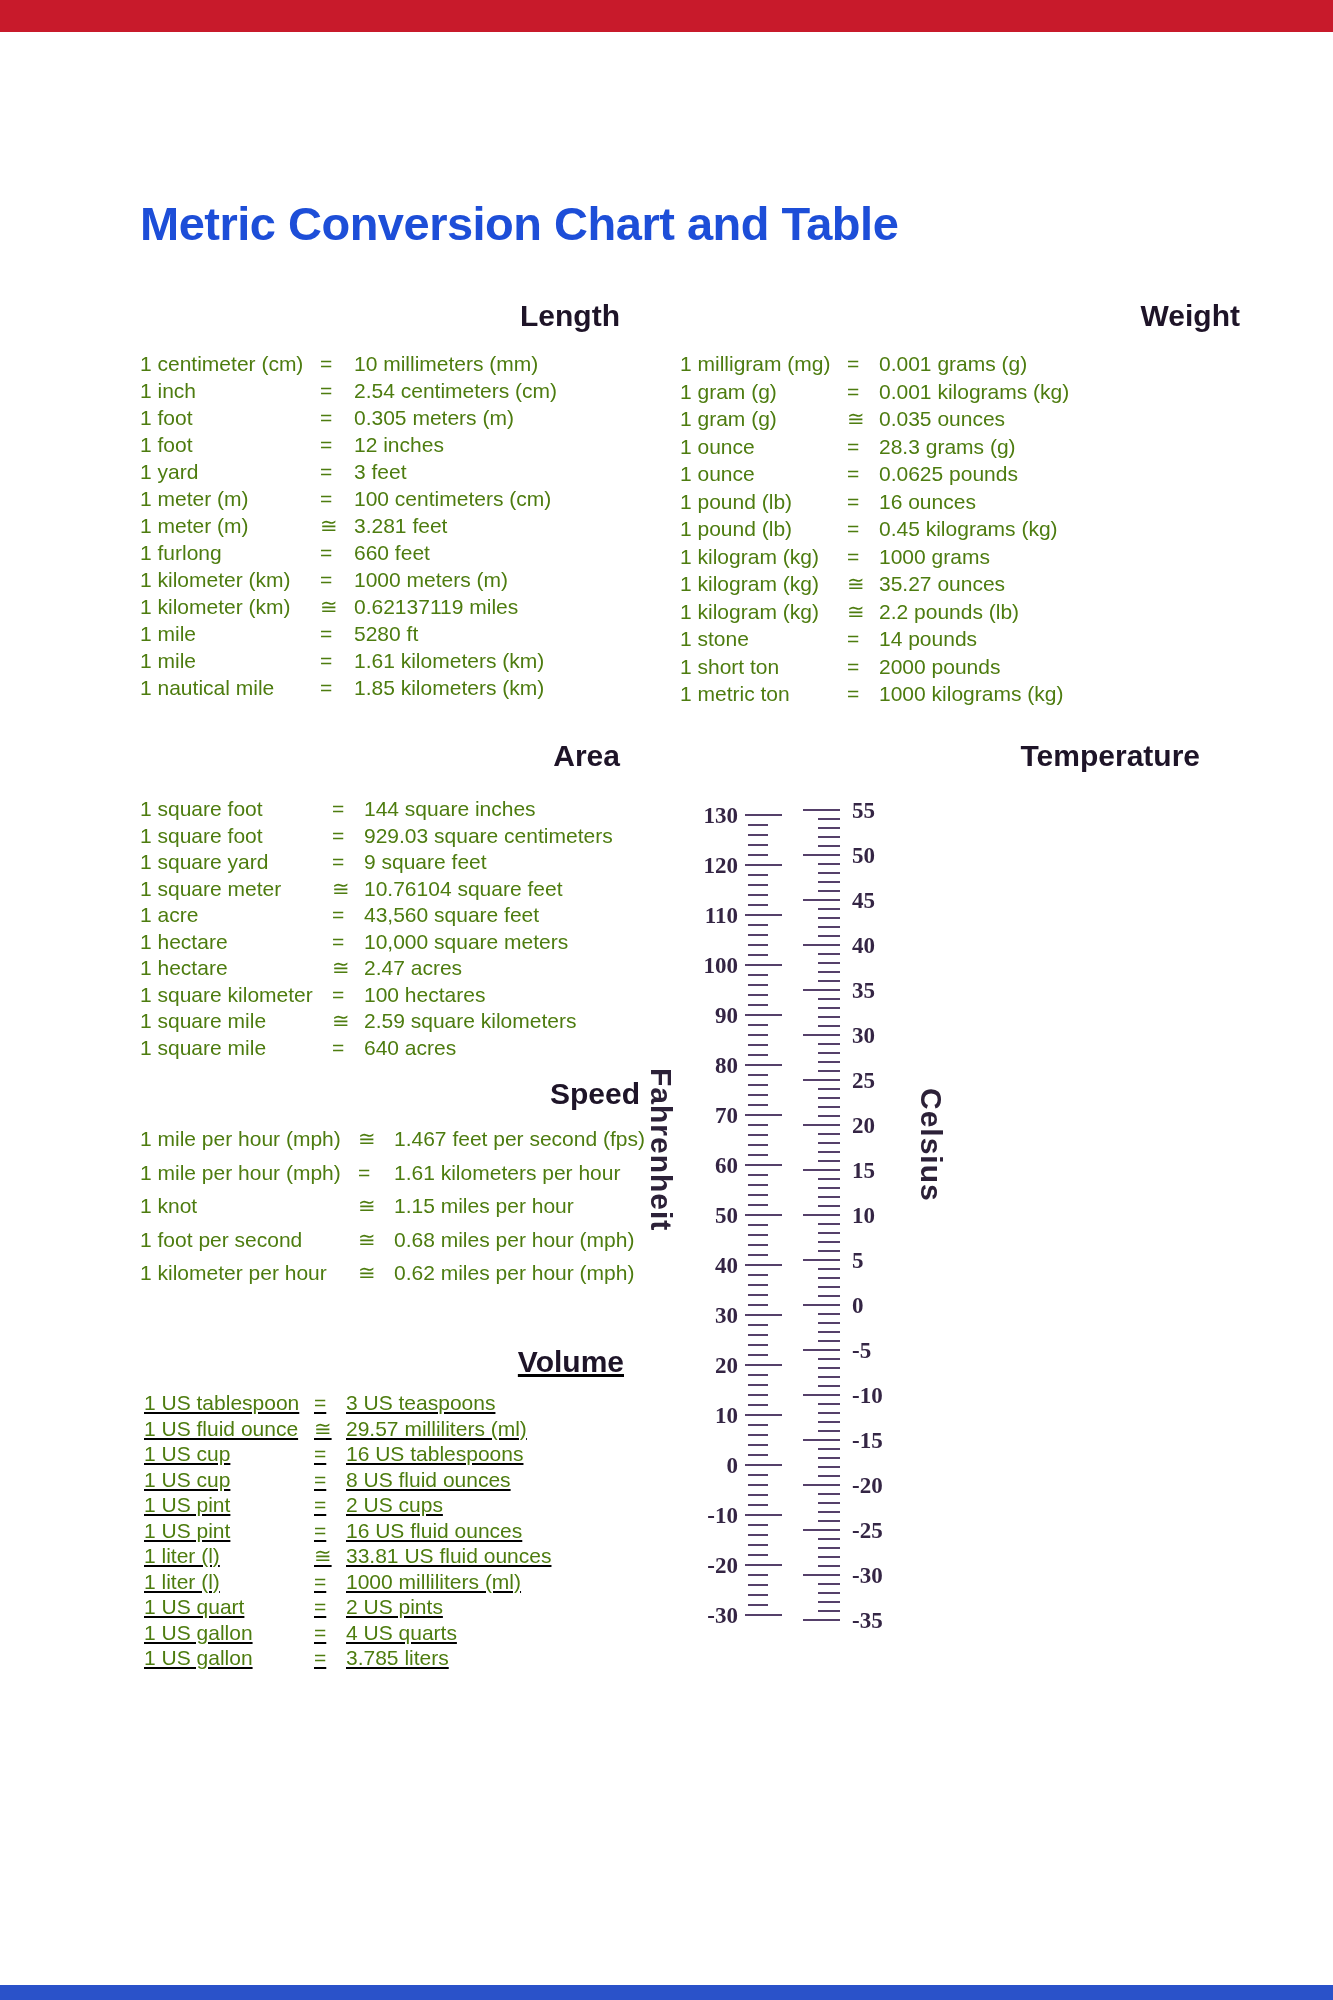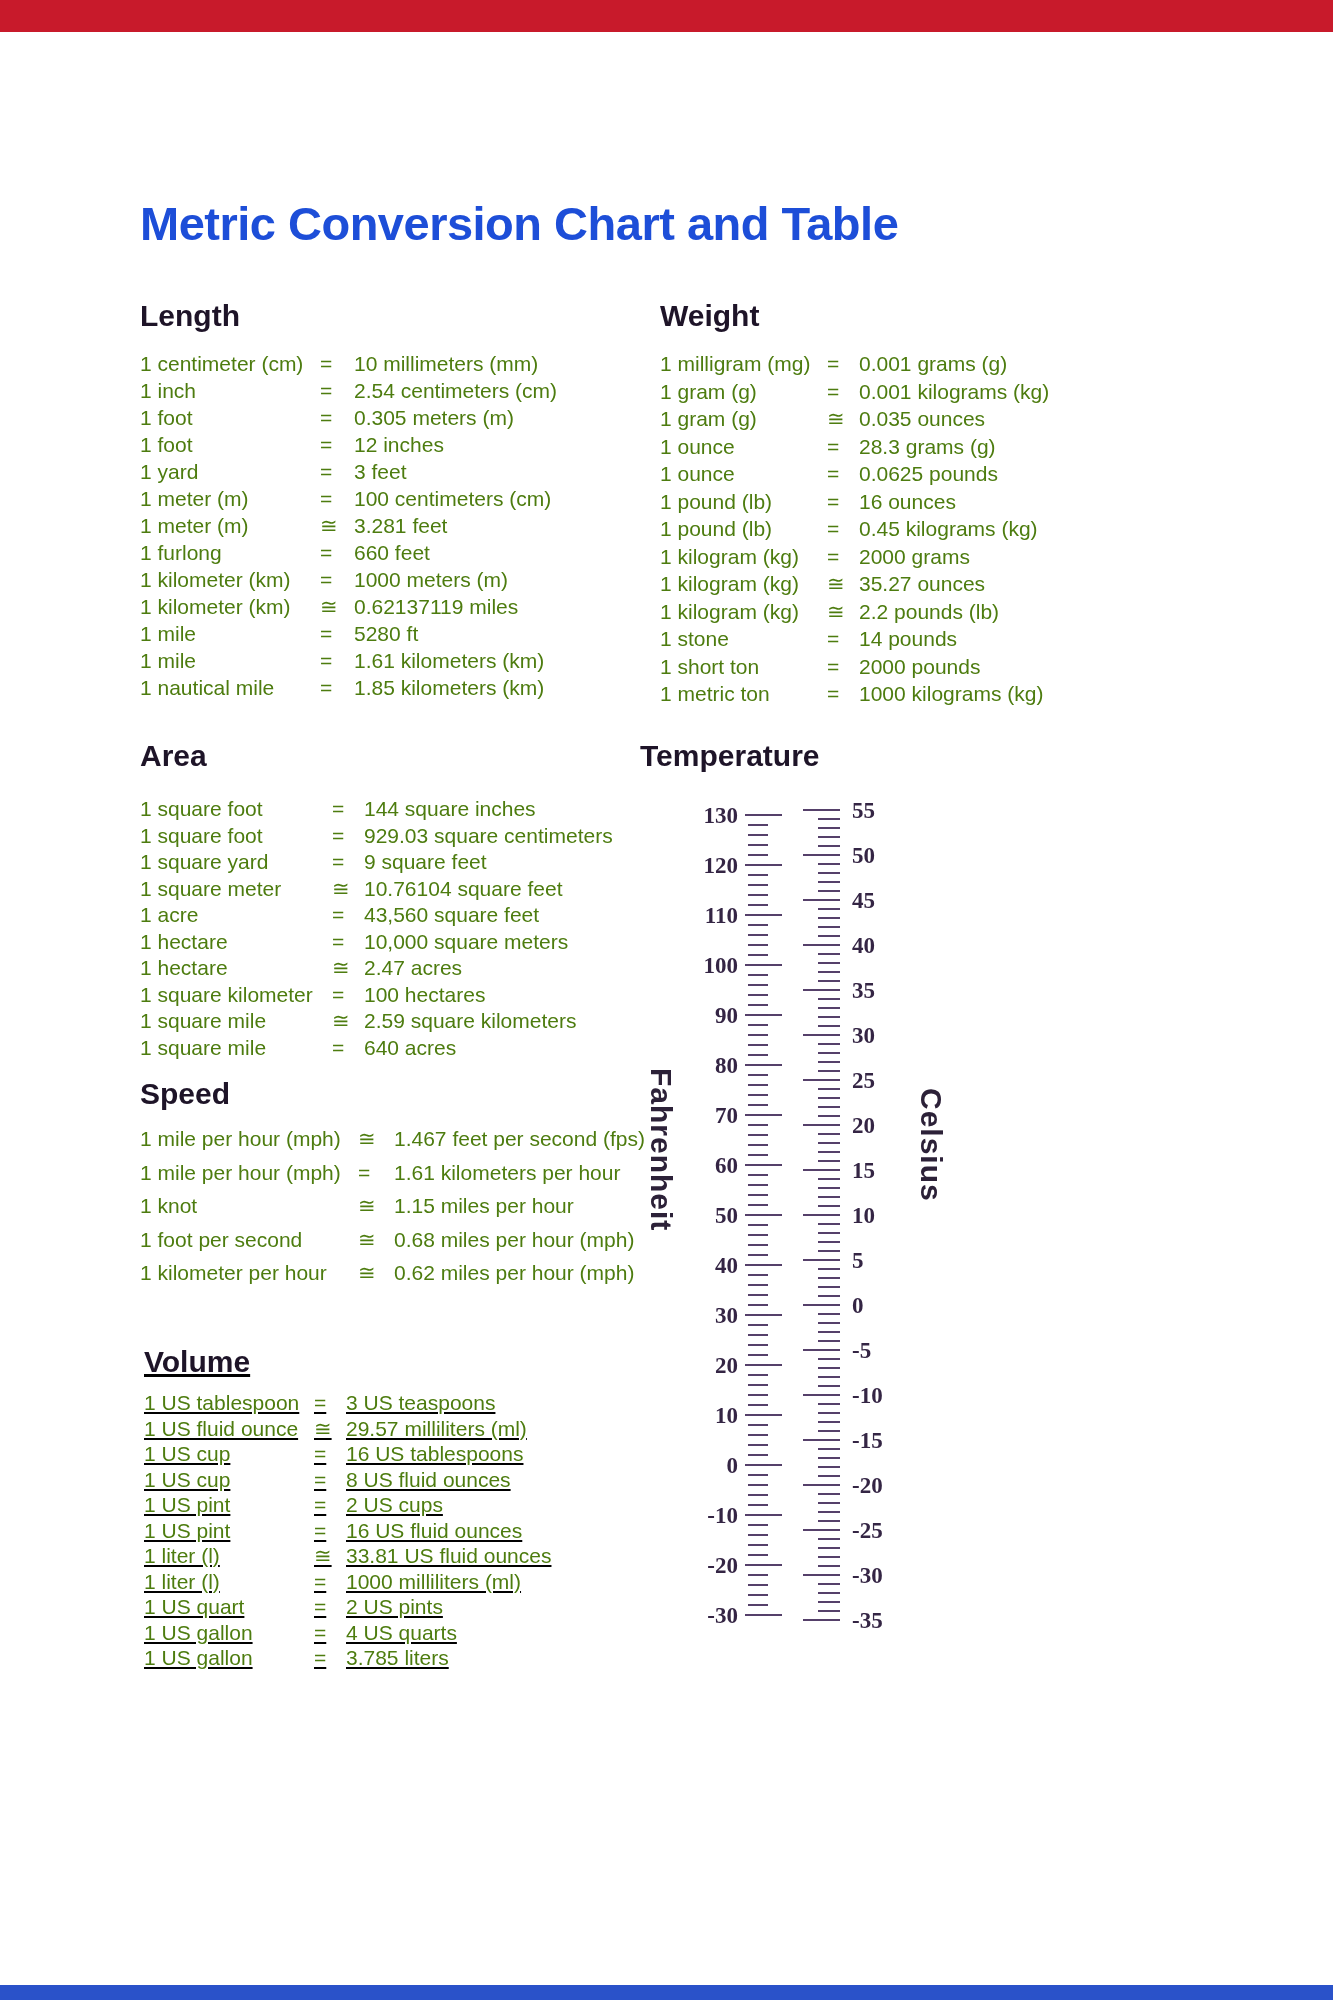--- a/index.html
+++ b/index.html
@@ -3,21 +3,21 @@
 <meta charset="utf-8">
 <style>
   html,body{margin:0;padding:0;background:#ffffff;}
   .page{position:relative;width:1333px;height:2000px;background:#ffffff;overflow:hidden;
         font-family:"Liberation Sans",sans-serif;}
   .topbar{position:absolute;left:0;top:0;width:100%;height:32px;}
   .bottombar{position:absolute;left:0;bottom:0;width:100%;height:15px;}
   .title{position:absolute;left:140px;top:196px;font-size:47px;font-weight:bold;
          color:#1d4ed8;letter-spacing:-0.5px;}
   .section{position:absolute;}
-  .sec-heading{font-size:30px;font-weight:bold;color:#1e1428;line-height:36px;display:block;}
+  .sec-heading{font-size:30px;font-weight:bold;color:#1e1428;line-height:36px;display:block;text-align:right;}
   .rows{margin-top:16px;}
   .row{display:grid;color:#4d7c0f;font-size:21px;}
   .row .term{grid-column:1;}
   .row .op{grid-column:2;}
   .row .val{grid-column:3;white-space:nowrap;}
   
   .rows-length .row{grid-template-columns:180px 34px auto;line-height:27px;}
   .rows-weight .row{grid-template-columns:167px 32px auto;line-height:27.5px;}
   .rows-area   .row{grid-template-columns:192px 32px auto;line-height:26.5px;}
   .rows-speed  .row{grid-template-columns:218px 36px auto;line-height:33.5px;}
@@ -253,21 +253,21 @@
           <span class="val">4 US quarts</span>
         </div>
         <div class="row">
           <span class="term">1 US gallon</span>
           <span class="op">=</span>
           <span class="val">3.785 liters</span>
         </div>
       </div>
   </div>
 
-  <div class="section" style="left:660px;top:298px;width:560px;">
+  <div class="section" style="left:680px;top:298px;width:560px;">
     <span class="sec-heading">Weight</span>
     <div class="rows rows-weight">
         <div class="row">
           <span class="term">1 milligram (mg)</span>
           <span class="op">=</span>
           <span class="val">0.001 grams (g)</span>
         </div>
         <div class="row">
           <span class="term">1 gram (g)</span>
           <span class="op">=</span>
@@ -294,21 +294,21 @@
           <span class="val">16 ounces</span>
         </div>
         <div class="row">
           <span class="term">1 pound (lb)</span>
           <span class="op">=</span>
           <span class="val">0.45 kilograms (kg)</span>
         </div>
         <div class="row">
           <span class="term">1 kilogram (kg)</span>
           <span class="op">=</span>
-          <span class="val">2000 grams</span>
+          <span class="val">1000 grams</span>
         </div>
         <div class="row">
           <span class="term">1 kilogram (kg)</span>
           <span class="op">≅</span>
           <span class="val">35.27 ounces</span>
         </div>
         <div class="row">
           <span class="term">1 kilogram (kg)</span>
           <span class="op">≅</span>
           <span class="val">2.2 pounds (lb)</span>

